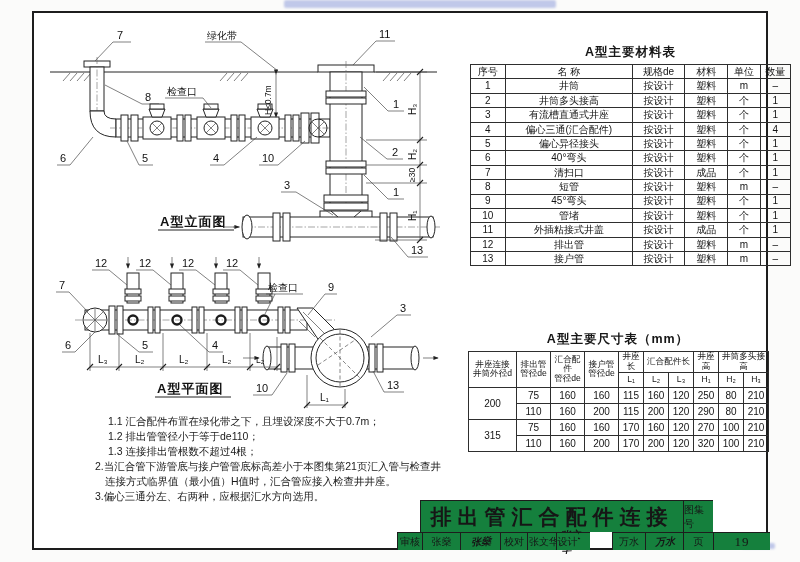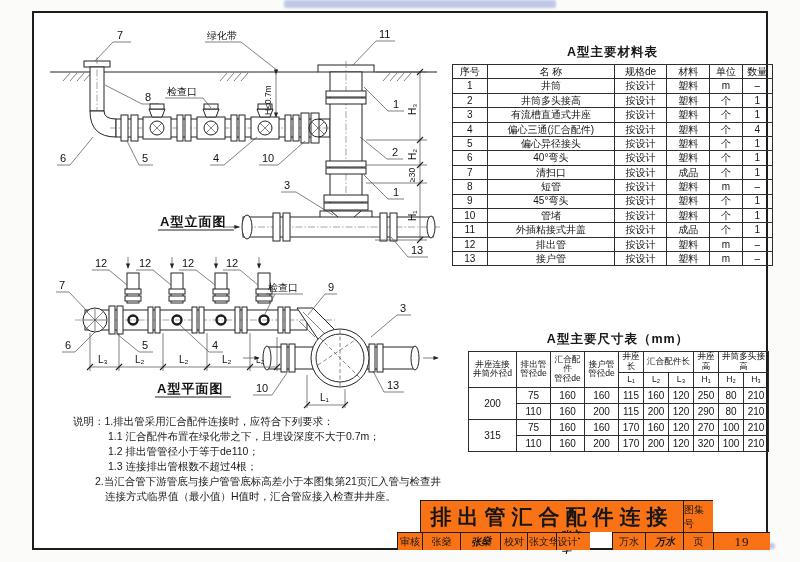--- a/index.html
+++ b/index.html
@@ -26,21 +26,21 @@
              white-space:pre-line;line-height:1.15;overflow:hidden}
   .mat td{height:13.4px}
   .dim td{height:15px}
   .dim thead td{font-size:8.6px;height:14px}
   
   .notes{font-size:10.5px;line-height:15px;color:#1a1a1a}
   .note-line{white-space:nowrap}
   .ind0{padding-left:15px}.ind1{padding-left:37px}.ind2{padding-left:50px}.ind3{padding-left:47px}
   
   .tb{border-left:1.5px solid #1d1d1d;border-top:1.5px solid #1d1d1d;display:flex;
-      align-items:center;justify-content:center;background:#f97316}
+      align-items:center;justify-content:center;background:#15803d}
   .tb-main{font-size:21px;font-weight:600;letter-spacing:6px}
   .tb-sm{font-size:10px}
   .tb-no{font-size:13px;letter-spacing:1px;font-family:"Liberation Serif",serif}
   .sig{font-style:italic;transform:rotate(-3deg);font-weight:600;font-size:10px}
   
   .wm{background:rgba(96,118,205,.38);filter:blur(1.2px);border-radius:2px}
 </style>
 </head>
 <body>
 
@@ -421,29 +421,29 @@
       <text class="lb2" x="285" y="146">L₁</text>
     </g>
 
     <g>
       <text class="cap" x="122" y="138">A型平面图</text>
       <line class="s" x1="120" y1="142" x2="196" y2="142"></line>
     </g>
   </svg>
 
   <div class="abs notes" style="left:58px;top:414px;width:350px">
-      <div class="note-line ind0">说明：1.排出管采用汇合配件连接时，应符合下列要求：</div>
       <div class="note-line ind2">1.1 汇合配件布置在绿化带之下，且埋设深度不大于0.7m；</div>
       <div class="note-line ind2">1.2 排出管管径小于等于de110；</div>
       <div class="note-line ind2">1.3 连接排出管根数不超过4根；</div>
       <div class="note-line ind1">2.当汇合管下游管底与接户管管底标高差小于本图集第21页汇入管与检查井</div>
       <div class="note-line ind3">连接方式临界值（最小值）H值时，汇合管应接入检查井井座。</div>
+      <div class="note-line ind1">3.偏心三通分左、右两种，应根据汇水方向选用。</div>
     </div>
 
-  <div class="abs" style="left:452px;top:44px;width:321px">
+  <div class="abs" style="left:470px;top:44px;width:321px">
     <div class="tbl-title">A型主要材料表</div>
     <table class="dtable mat">
       <colgroup>
           <col style="width:32px">
           <col style="width:118px">
           <col style="width:48px">
           <col style="width:40px">
           <col style="width:30px">
           <col style="width:28px">
         </colgroup>

